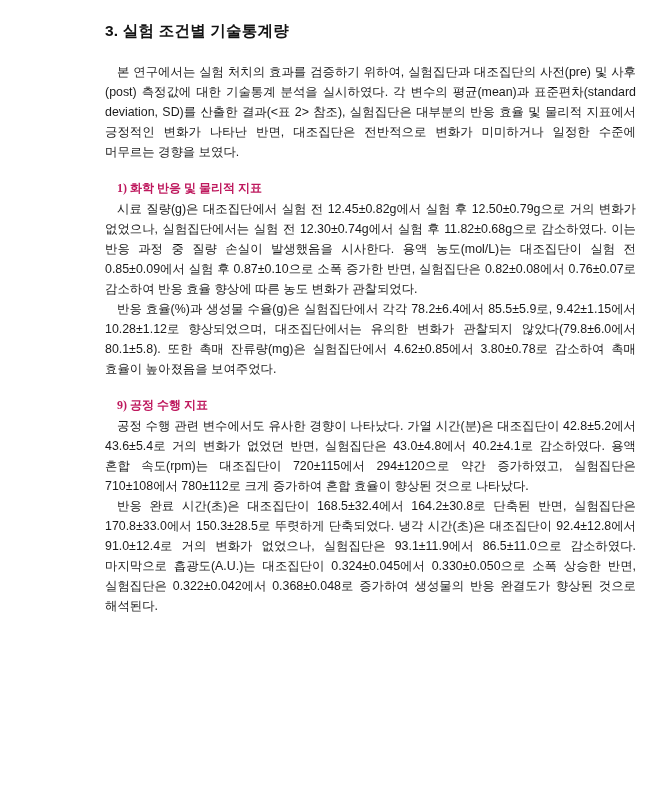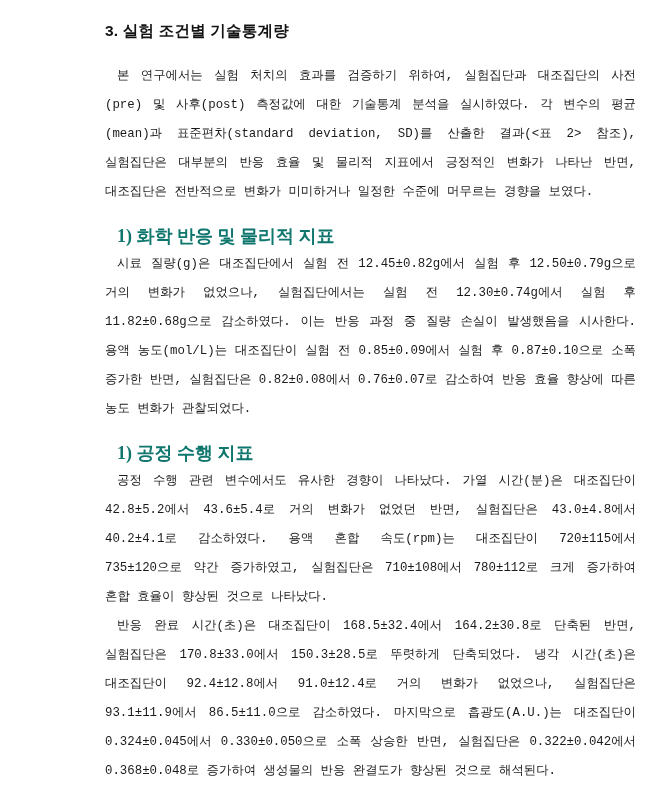--- a/index.html
+++ b/index.html
@@ -40,32 +40,32 @@
     line-height: 1.25;
     letter-spacing: 0.2px;
     color: #121212;
     margin: 0;
     padding-top: 21px;
   }
 
   
   .sub-heading {
     font-family: "Liberation Serif", "DejaVu Serif", serif;
-    font-size: 18px;
+    font-size: 12px;
     line-height: 1.0;
-    color: #0f766e;
+    color: #be185d;
     margin: 0;
     text-indent: 12px;
   }
 
   
   .body-text {
-    font-family: Liberation Mono, monospace;
+    font-family: Liberation Sans, sans-serif;
     font-size: 12.4px;
-    line-height: 29px;
+    line-height: 20px;
     color: #1a1a1a;
     margin: 0;
     text-align: justify;
     text-justify: inter-character;
     text-indent: 12px;
     word-break: keep-all;
     overflow-wrap: break-word;
     hyphens: none;
   }
 
@@ -88,26 +88,27 @@
 
     <div class="gap-block"></div>
 
     <h3 class="sub-heading">1) 화학 반응 및 물리적 지표</h3>
 
     <div class="gap-sub"></div>
 
     <p class="body-text">시료 질량(g)은 대조집단에서 실험 전 12.45±0.82g에서 실험 후 12.50±0.79g으로 거의 변화가 없었으나, 실험집단에서는 실험 전 12.30±0.74g에서 실험 후 11.82±0.68g으로 감소하였다. 이는 반응 과정 중 질량 손실이 발생했음을 시사한다. 용액 농도(mol/L)는 대조집단이 실험 전 0.85±0.09에서 실험 후 0.87±0.10으로 소폭 증가한 반면, 실험집단은 0.82±0.08에서 0.76±0.07로 감소하여 반응 효율 향상에 따른 농도 변화가 관찰되었다.</p>
 
 
+    <p class="body-text">반응 효율(%)과 생성물 수율(g)은 실험집단에서 각각 78.2±6.4에서 85.5±5.9로, 9.42±1.15에서 10.28±1.12로 향상되었으며, 대조집단에서는 유의한 변화가 관찰되지 않았다(79.8±6.0에서 80.1±5.8). 또한 촉매 잔류량(mg)은 실험집단에서 4.62±0.85에서 3.80±0.78로 감소하여 촉매 효율이 높아졌음을 보여주었다.</p>
 
     <div class="gap-block"></div>
 
-    <h3 class="sub-heading">1) 공정 수행 지표</h3>
+    <h3 class="sub-heading">9) 공정 수행 지표</h3>
 
     <div class="gap-sub"></div>
 
-    <p class="body-text">공정 수행 관련 변수에서도 유사한 경향이 나타났다. 가열 시간(분)은 대조집단이 42.8±5.2에서 43.6±5.4로 거의 변화가 없었던 반면, 실험집단은 43.0±4.8에서 40.2±4.1로 감소하였다. 용액 혼합 속도(rpm)는 대조집단이 720±115에서 735±120으로 약간 증가하였고, 실험집단은 710±108에서 780±112로 크게 증가하여 혼합 효율이 향상된 것으로 나타났다.</p>
+    <p class="body-text">공정 수행 관련 변수에서도 유사한 경향이 나타났다. 가열 시간(분)은 대조집단이 42.8±5.2에서 43.6±5.4로 거의 변화가 없었던 반면, 실험집단은 43.0±4.8에서 40.2±4.1로 감소하였다. 용액 혼합 속도(rpm)는 대조집단이 720±115에서 294±120으로 약간 증가하였고, 실험집단은 710±108에서 780±112로 크게 증가하여 혼합 효율이 향상된 것으로 나타났다.</p>
 
     <p class="body-text">반응 완료 시간(초)은 대조집단이 168.5±32.4에서 164.2±30.8로 단축된 반면, 실험집단은 170.8±33.0에서 150.3±28.5로 뚜렷하게 단축되었다. 냉각 시간(초)은 대조집단이 92.4±12.8에서 91.0±12.4로 거의 변화가 없었으나, 실험집단은 93.1±11.9에서 86.5±11.0으로 감소하였다. 마지막으로 흡광도(A.U.)는 대조집단이 0.324±0.045에서 0.330±0.050으로 소폭 상승한 반면, 실험집단은 0.322±0.042에서 0.368±0.048로 증가하여 생성물의 반응 완결도가 향상된 것으로 해석된다.</p>
 
 
   </div>
 </div>
 
 </body></html>

